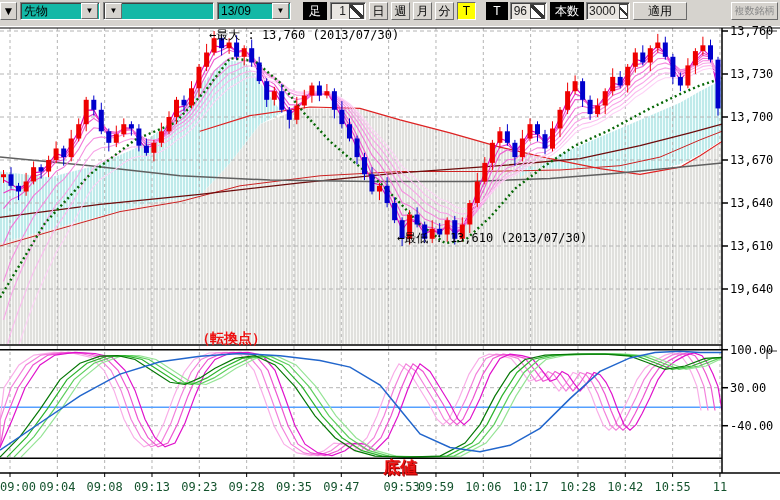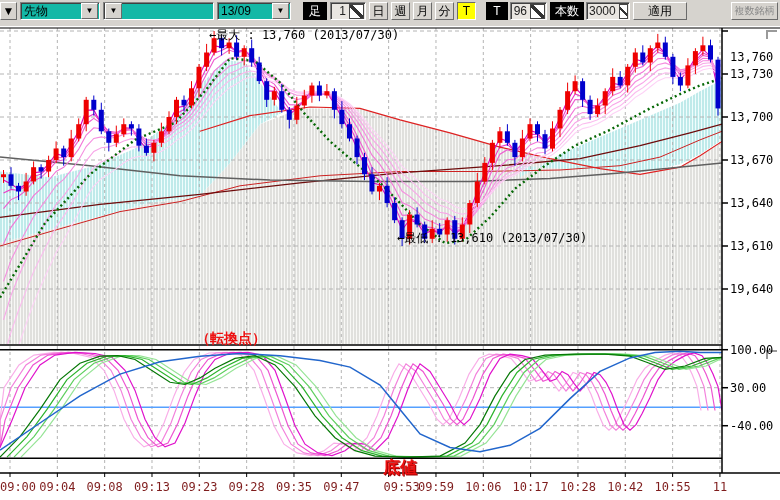--- a/index.html
+++ b/index.html
@@ -23,21 +23,21 @@
   .spin .sval{flex:1;text-align:right;padding:0 2px;color:#222;font-size:12px;}
   .spin .sbtn{width:13px;height:13px;margin:1px;background:#fff;border:1px solid #444;
         background-image:linear-gradient(45deg,transparent 42%,#333 42%,#333 58%,transparent 58%);}
   
   .anno{position:absolute;font-family:"DejaVu Sans Mono",monospace;font-size:12px;color:#000;
         white-space:nowrap;z-index:4;}
   .anno.red{color:#ee1111;font-weight:bold;font-family:"Liberation Sans",sans-serif;}
   #anno-bottom{font-size:17px;text-shadow:1px 1px 0 #990000;}
   #anno-turn{font-size:14px;}
   .ylab{position:absolute;font-family:"DejaVu Sans Mono",monospace;font-size:12px;color:#000;white-space:nowrap;}
-  .xlab{position:absolute;font-family:"DejaVu Sans Mono",monospace;font-size:12px;color:#7f1d1d;
+  .xlab{position:absolute;font-family:"DejaVu Sans Mono",monospace;font-size:12px;color:#14532d;
         transform:translateX(-50%);white-space:nowrap;}
   .corner{position:absolute;width:9px;height:7px;border-left:2px solid #9a9a9a;border-top:2px solid #9a9a9a;}
   #chart-svg{position:absolute;left:0;top:0;z-index:1;}
 </style>
 </head>
 <body>
 
 <div id="app">
 
   <div id="toolbar">
@@ -383,21 +383,21 @@
 
   <div class="anno" id="anno-max" style="left:209px;top:27px;">←最大 : 13,760 (2013/07/30)</div>
   <div class="anno" id="anno-min" style="left:397px;top:230px;">←最低 : 13,610 (2013/07/30)</div>
   <div class="anno red" id="anno-turn" style="left:196px;top:330px;">（転換点）</div>
   <div class="anno red" id="anno-bottom" style="left:383px;top:456px;">底値</div>
 
   <div class="corner" style="left:766px;top:30px;"></div>
   <div class="corner" style="left:766px;top:350px;"></div>
 
   <div id="ylabels">
-      <div class="ylab" style="left: 730px; top: 24px; margin-top: 26px;">13,760</div>
+      <div class="ylab" style="left: 730px; top: 24px;">13,760</div>
       <div class="ylab" style="left: 730px; top: 67px;">13,730</div>
       <div class="ylab" style="left: 730px; top: 110px;">13,700</div>
       <div class="ylab" style="left: 730px; top: 153px;">13,670</div>
       <div class="ylab" style="left: 730px; top: 196px;">13,640</div>
       <div class="ylab" style="left: 730px; top: 239px;">13,610</div>
       <div class="ylab" style="left: 730px; top: 282px;">19,640</div>
       <div class="ylab" style="left: 730px; top: 342.71px;">100.00</div>
       <div class="ylab" style="left: 730px; top: 380.713px;">30.00</div>
       <div class="ylab" style="left: 730px; top: 418.716px;">-40.00</div>
     </div>

